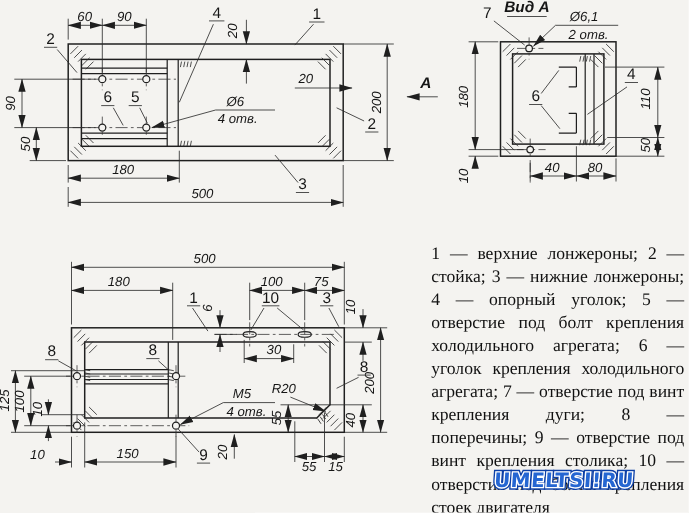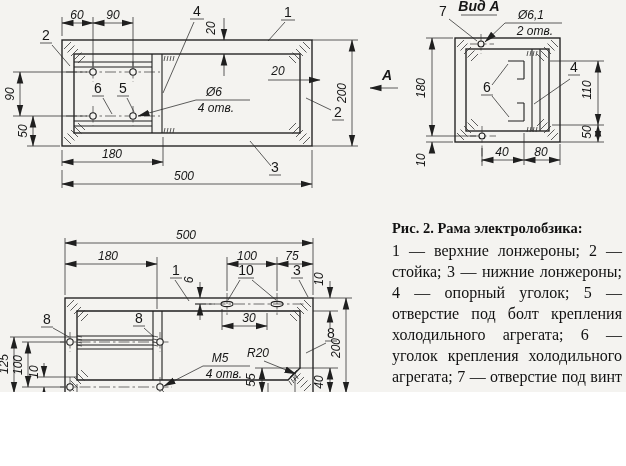--- a/index.html
+++ b/index.html
@@ -1,16 +1,16 @@
 <!DOCTYPE html>
 <html><head>
 <meta charset="utf-8">
 <style>
   html,body{margin:0;padding:0;}
-  .stage{position:relative;width:626px;height:392px;background:#f4f3f0;overflow:hidden;
+  .stage{position:relative;width:626px;height:466px;background:#f4f3f0;overflow:hidden;
          font-family:"Liberation Sans",sans-serif;}
   svg{position:absolute;overflow:visible;}
   .ol{stroke:#1f1f1f;stroke-width:1.35;fill:none;stroke-linecap:square;}
   .md{stroke:#1f1f1f;stroke-width:1.1;fill:none;}
   .tn{stroke:#2a2a2a;stroke-width:0.75;fill:none;}
   .cl{stroke:#333;stroke-width:0.7;fill:none;stroke-dasharray:11 3 2.5 3;}
   .hole{fill:#f4f3f0;stroke:#1f1f1f;stroke-width:1.1;}
   text{fill:#161616;}
   .dim{font-size:12px;font-style:italic;text-anchor:middle;}
   .cal{font-size:12px;font-style:italic;text-anchor:middle;}
@@ -313,21 +313,20 @@
     <text class="lbl" x="139" y="98">8</text>
     <path class="tn" d="M133,101 H145 M144,103 L154,112"></path>
     <text class="lbl" x="331" y="113">8</text>
     <path class="tn" d="M325,116 H337 M326,118 L306,128"></path>
     <text class="lbl" x="185" y="193">9</text>
     <path class="tn" d="M179,196 H191 M181,186 L162,165"></path>
   </g>
 </svg>
 
 <div class="caption">
-  <div class="cap-title">Рис. 2. Рама электролобзика:</div>
   <div class="cap-body">1 — верхние лонжероны; 2 — стойка; 3 — нижние лонжероны; 4 — опорный уголок; 5 — отверстие под болт крепления холодильного агрегата; 6 — уголок крепления холодильного агрегата; 7 — отверстие под винт крепления дуги; 8 — поперечины; 9 — отверстие под винт крепления столика; 10 — отверстия под болты крепления стоек двигателя</div>
 </div>
 
 <div class="wm">
   <span class="wm-a">UMELTSI!RU</span>
   <span class="wm-b">UMELTSI!RU</span>
   <span class="wm-c">UMELTSI!RU</span>
 </div>
 
 </div>

